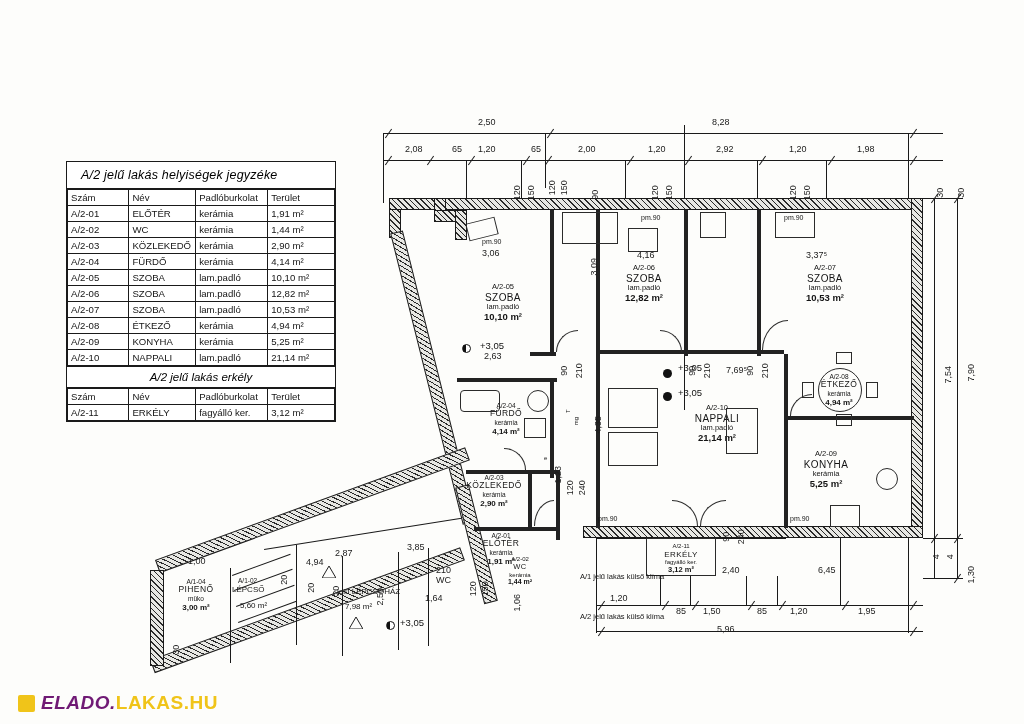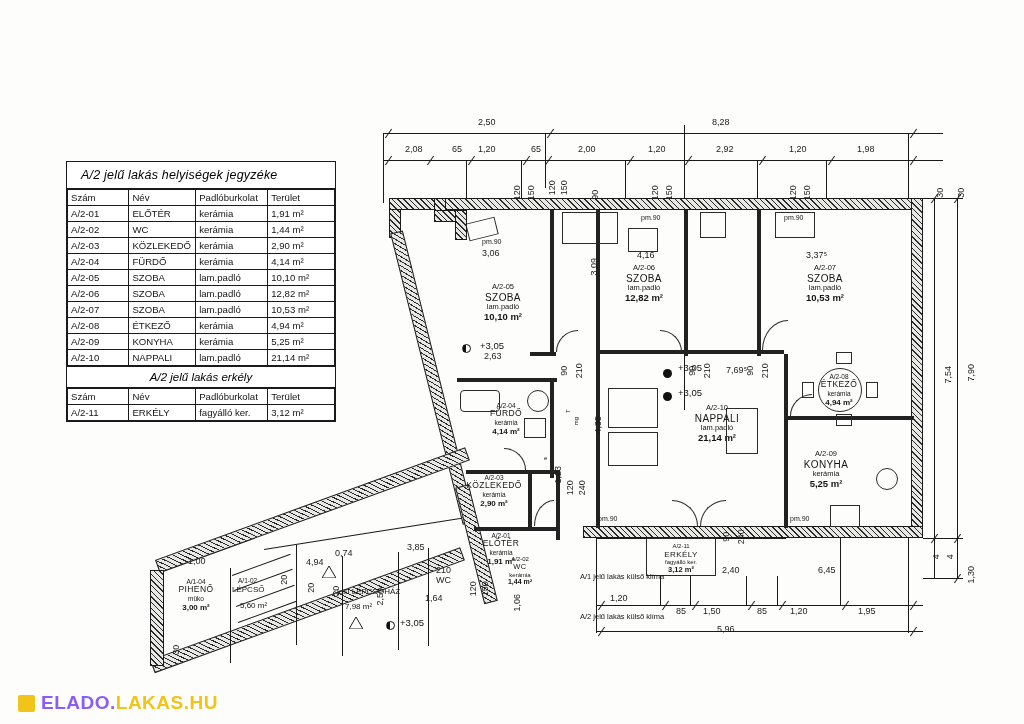--- a/index.html
+++ b/index.html
@@ -172,21 +172,21 @@
     font-size: 19px;
     font-weight: bold;
     letter-spacing: .5px;
   }
   #wm .sq {
     width: 17px; height: 17px;
     background: #f0c419;
     margin-right: 6px;
     border-radius: 2px;
   }
-  #wm .t1 { color: #8b5cf6; }
+  #wm .t1 { color: #701a75; font-style: italic; }
   #wm .t2 { color: #f0c419; }
   .tri-o {
     position: absolute;
     width: 14px; height: 12px;
   }
   .tri-o svg { display:block; }
 </style>
 </head>
 <body>
 
@@ -491,21 +491,21 @@
   <div class="txt dim" style="left:806px; top:251px;">3,37⁵</div>
   <div class="txt dim" style="left:482px; top:249px;">3,06</div>
   <div class="txt dim" style="left:484px; top:352px;">2,63</div>
   <div class="txt dim rot90" style="left:586px; top:262px;">3,09</div>
   <div class="txt dim" style="left:726px; top:366px;">7,69⁵</div>
   <div class="txt dim rot90" style="left:590px; top:420px;">4,35</div>
   <div class="txt dim" style="left:722px; top:566px;">2,40</div>
   <div class="txt dim" style="left:818px; top:566px;">6,45</div>
   <div class="txt dim" style="left:306px; top:558px;">4,94</div>
   <div class="txt dim" style="left:425px; top:594px;">1,64</div>
-  <div class="txt dim" style="left:335px; top:549px;">0,74</div>
+  <div class="txt dim" style="left:335px; top:549px;">2,87</div>
   <div class="txt dim" style="left:407px; top:543px;">3,85</div>
   <div class="txt dim" style="left:188px; top:557px;">1,00</div>
   <div class="txt dim" style="left:436px; top:566px;">210</div>
   <div class="txt dim" style="left:436px; top:576px;">WC</div>
 
   <div class="txt" style="left:641px; top:214px; font-size:7px;">pm.90</div>
   <div class="txt" style="left:784px; top:214px; font-size:7px;">pm.90</div>
   <div class="txt" style="left:598px; top:515px; font-size:7px;">pm.90</div>
   <div class="txt" style="left:790px; top:515px; font-size:7px;">pm.90</div>
   <div class="txt" style="left:482px; top:238px; font-size:7px;">pm.90</div>

